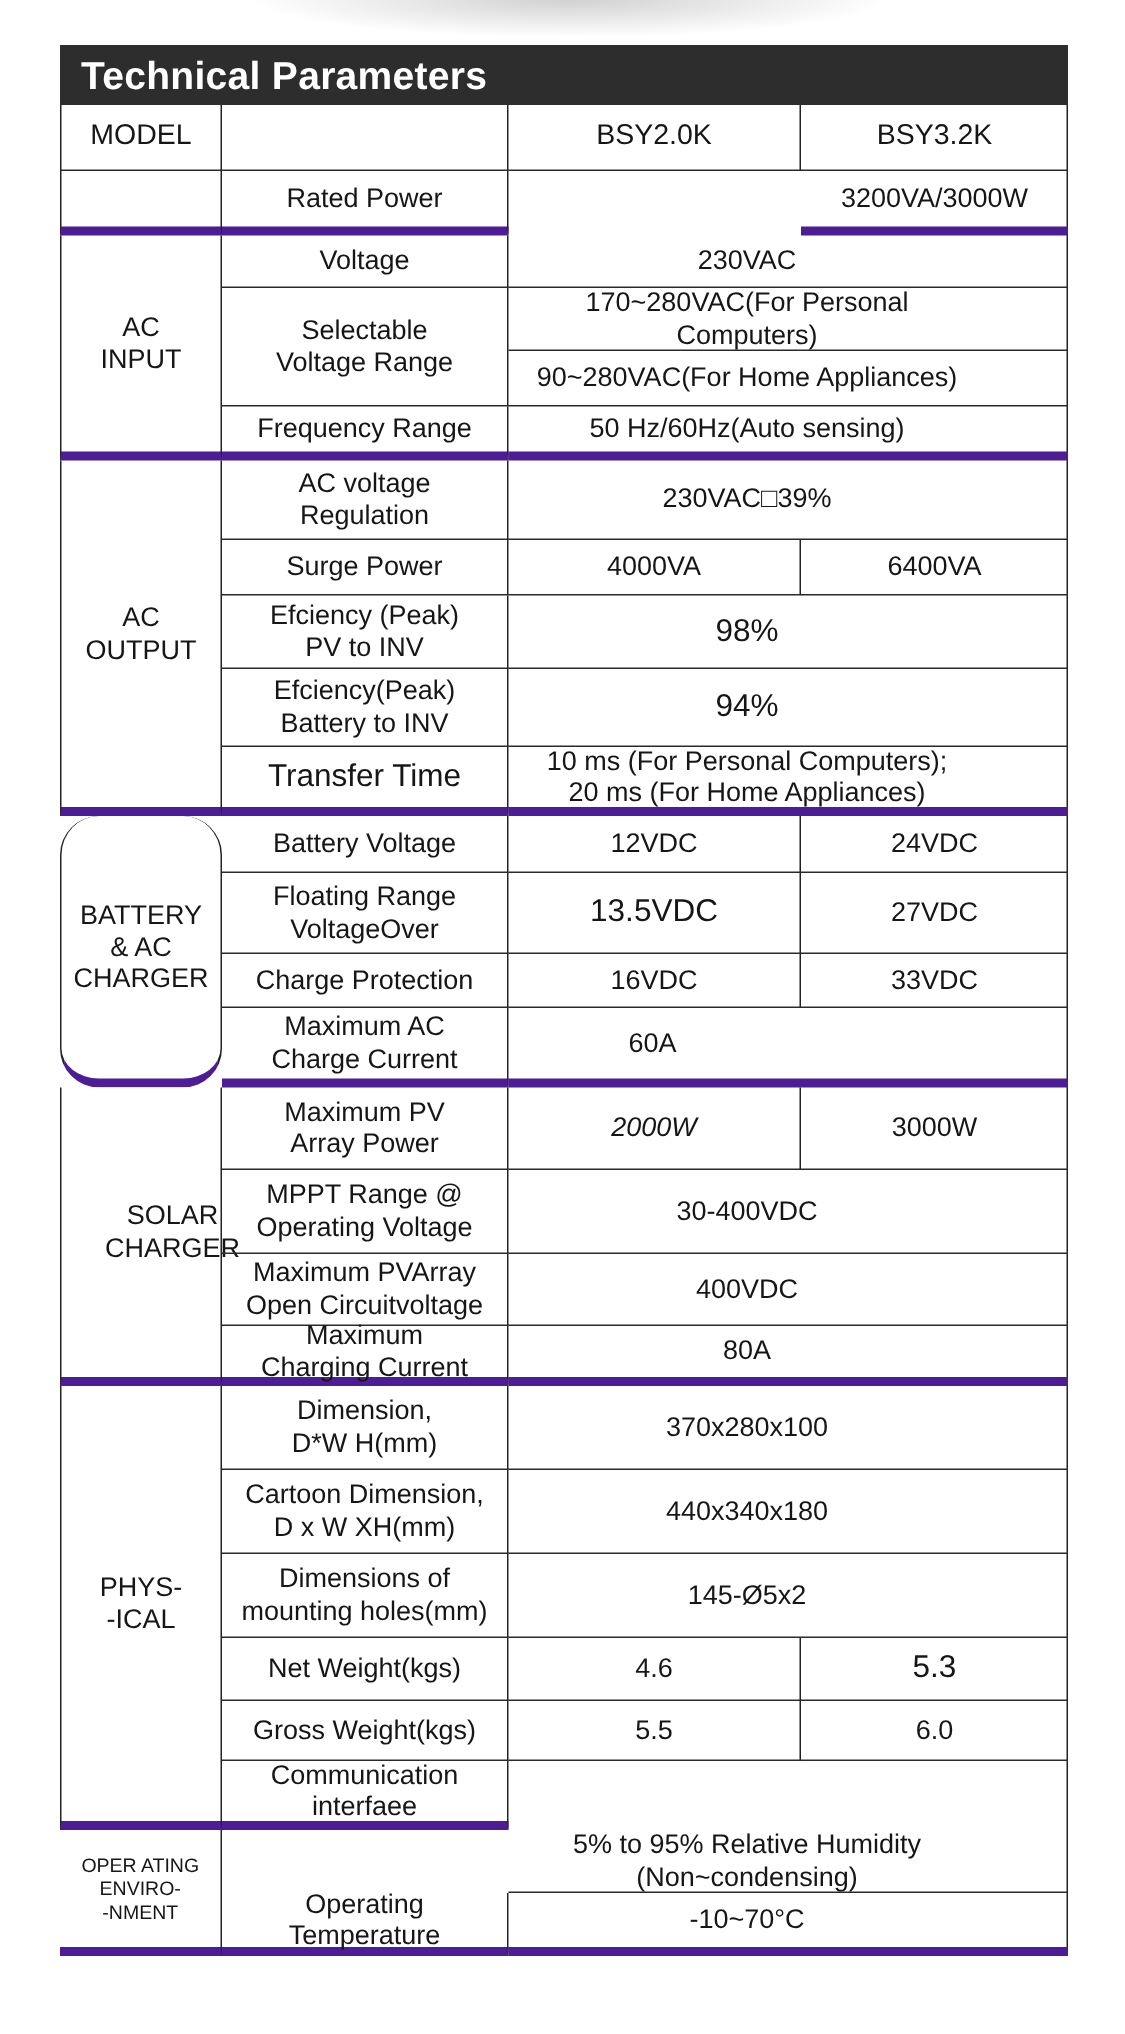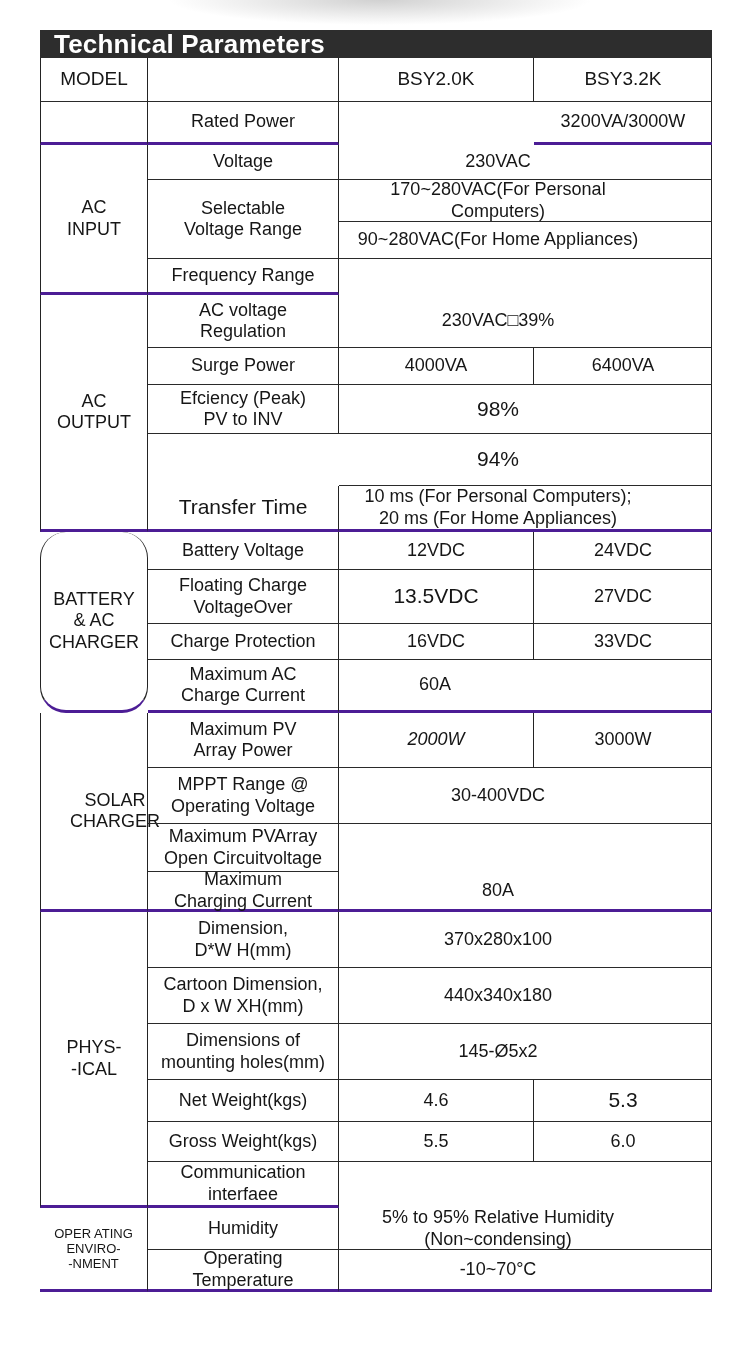--- a/index.html
+++ b/index.html
@@ -9,21 +9,21 @@
     font-family:"Liberation Sans","DejaVu Sans",sans-serif;
     color:#161616;
   }
   .top-smudge{
     position:absolute;left:160px;top:-18px;width:440px;height:44px;
     background:radial-gradient(ellipse at 50% 40%,rgba(110,110,110,0.32),rgba(255,255,255,0) 68%);
     pointer-events:none;
   }
   .panel{position:absolute;left:40px;top:30px;width:672px;}
   .header-bar{
-    height:28px;background:#2d2d2d;display:flex;align-items:center;
+    height:40px;background:#2d2d2d;display:flex;align-items:center;
     box-sizing:border-box;padding-left:14px;
   }
   .header-bar .title{
     color:#ffffff;font-weight:bold;font-size:26px;letter-spacing:0.2px;
   }
   .spec-grid{
     display:grid;position:relative;
     grid-template-columns:108px 191px 195px 178px;
     border-right:1.5px solid #232323;
     box-sizing:border-box;
@@ -31,21 +31,21 @@
   .cell{
     box-sizing:border-box;
     display:flex;align-items:center;justify-content:center;
     text-align:center;white-space:pre-line;
     font-size:18px;line-height:1.18;color:#161616;
     padding:2px 3px;overflow:visible;
   }
   .bl{border-left:1.5px solid #232323;}
   .br{border-right:1.5px solid #232323;}
   .bb-thin{border-bottom:1.5px solid #2a2a2a;}
-  .bb-thick{border-bottom:3px solid #4c1d95;}
+  .bb-thick{border-bottom:6px solid #4c1d95;}
   .lg{font-size:21px;}
   .sm{font-size:13px;}
   .model-row{font-size:19px;}
   .merged{padding-right:58px;}
   .off-left{justify-content:flex-start;padding-left:80px;padding-right:0;}
 </style>
 </head>
 <body>
 
 <div class="top-smudge"></div>
@@ -64,62 +64,66 @@
       <div class="cell bb-thick" style="grid-area: 2 / 4 / span 1 / span 1;">3200VA/3000W</div>
       <div class="cell bb-thick br bl" style="grid-area: 3 / 1 / span 4 / span 1;">AC
 INPUT</div>
       <div class="cell bb-thin br" style="grid-area: 3 / 2 / span 1 / span 1;">Voltage</div>
       <div class="cell bb-thin merged" style="grid-area: 3 / 3 / span 1 / span 2;">230VAC</div>
       <div class="cell bb-thin br" style="grid-area: 4 / 2 / span 2 / span 1;">Selectable
 Voltage Range</div>
       <div class="cell bb-thin merged" style="grid-area: 4 / 3 / span 1 / span 2;">170~280VAC(For Personal Computers)</div>
       <div class="cell bb-thin merged" style="grid-area: 5 / 3 / span 1 / span 2;">90~280VAC(For Home Appliances)</div>
       <div class="cell bb-thick br" style="grid-area: 6 / 2 / span 1 / span 1;">Frequency Range</div>
+      <div class="cell bb-thick merged" style="grid-area: 6 / 3 / span 1 / span 2;">50 Hz/60Hz(Auto sensing)</div>
       <div class="cell bb-thick br bl" style="grid-area: 7 / 1 / span 5 / span 1;">AC
 OUTPUT</div>
       <div class="cell bb-thin br" style="grid-area: 7 / 2 / span 1 / span 1;">AC voltage
 Regulation</div>
       <div class="cell bb-thin merged" style="grid-area: 7 / 3 / span 1 / span 2;">230VAC□39%</div>
       <div class="cell bb-thin br" style="grid-area: 8 / 2 / span 1 / span 1;">Surge Power</div>
       <div class="cell bb-thin br" style="grid-area: 8 / 3 / span 1 / span 1;">4000VA</div>
       <div class="cell bb-thin" style="grid-area: 8 / 4 / span 1 / span 1;">6400VA</div>
       <div class="cell bb-thin br" style="grid-area: 9 / 2 / span 1 / span 1;">Efciency (Peak)
 PV to INV</div>
       <div class="cell bb-thin merged lg" style="grid-area: 9 / 3 / span 1 / span 2;">98%</div>
+      <div class="cell bb-thin br" style="grid-area: 10 / 2 / span 1 / span 1;">Efciency(Peak)
+Battery to INV</div>
       <div class="cell bb-thin merged lg" style="grid-area: 10 / 3 / span 1 / span 2;">94%</div>
       <div class="cell bb-thick br lg" style="grid-area: 11 / 2 / span 1 / span 1;">Transfer Time</div>
       <div class="cell bb-thick merged" style="grid-area: 11 / 3 / span 1 / span 2;">10 ms (For Personal Computers);
 20 ms (For Home Appliances)</div>
       <div class="cell bb-thick br bl" style="grid-area: 12 / 1 / span 4 / span 1; border-radius: 26px;">BATTERY
 &amp; AC
 CHARGER</div>
       <div class="cell bb-thin br" style="grid-area: 12 / 2 / span 1 / span 1;">Battery Voltage</div>
       <div class="cell bb-thin br" style="grid-area: 12 / 3 / span 1 / span 1;">12VDC</div>
       <div class="cell bb-thin" style="grid-area: 12 / 4 / span 1 / span 1;">24VDC</div>
-      <div class="cell bb-thin br" style="grid-area: 13 / 2 / span 1 / span 1;">Floating Charge
+      <div class="cell bb-thin br" style="grid-area: 13 / 2 / span 1 / span 1;">Floating Range
 VoltageOver</div>
       <div class="cell bb-thin br lg" style="grid-area: 13 / 3 / span 1 / span 1;">13.5VDC</div>
       <div class="cell bb-thin" style="grid-area: 13 / 4 / span 1 / span 1;">27VDC</div>
       <div class="cell bb-thin br" style="grid-area: 14 / 2 / span 1 / span 1;">Charge Protection</div>
       <div class="cell bb-thin br" style="grid-area: 14 / 3 / span 1 / span 1;">16VDC</div>
       <div class="cell bb-thin" style="grid-area: 14 / 4 / span 1 / span 1;">33VDC</div>
       <div class="cell bb-thick br" style="grid-area: 15 / 2 / span 1 / span 1;">Maximum AC
 Charge Current</div>
       <div class="cell bb-thick off-left" style="grid-area: 15 / 3 / span 1 / span 2;">60A</div>
       <div class="cell bb-thick br bl" style="grid-area: 16 / 1 / span 4 / span 1; padding-left: 45px;">SOLAR
 CHARGER</div>
       <div class="cell bb-thin br" style="grid-area: 16 / 2 / span 1 / span 1;">Maximum PV
 Array Power</div>
       <div class="cell bb-thin br" style="grid-area: 16 / 3 / span 1 / span 1; font-style: italic;">2000W</div>
       <div class="cell bb-thin" style="grid-area: 16 / 4 / span 1 / span 1;">3000W</div>
       <div class="cell bb-thin br" style="grid-area: 17 / 2 / span 1 / span 1;">MPPT Range @
 Operating Voltage</div>
       <div class="cell bb-thin merged" style="grid-area: 17 / 3 / span 1 / span 2;">30-400VDC</div>
       <div class="cell bb-thin br" style="grid-area: 18 / 2 / span 1 / span 1;">Maximum PVArray
 Open Circuitvoltage</div>
+      <div class="cell bb-thin merged" style="grid-area: 18 / 3 / span 1 / span 2;">400VDC</div>
       <div class="cell bb-thick br" style="grid-area: 19 / 2 / span 1 / span 1;">Maximum
 Charging Current</div>
       <div class="cell bb-thick merged" style="grid-area: 19 / 3 / span 1 / span 2;">80A</div>
       <div class="cell bb-thick br bl" style="grid-area: 20 / 1 / span 6 / span 1;">PHYS-
 -ICAL</div>
       <div class="cell bb-thin br" style="grid-area: 20 / 2 / span 1 / span 1;">Dimension,
 D*W H(mm)</div>
       <div class="cell bb-thin merged" style="grid-area: 20 / 3 / span 1 / span 2;">370x280x100</div>
       <div class="cell bb-thin br" style="grid-area: 21 / 2 / span 1 / span 1;">Cartoon Dimension,
 D x W XH(mm)</div>
@@ -131,20 +135,19 @@
       <div class="cell bb-thin br" style="grid-area: 23 / 3 / span 1 / span 1;">4.6</div>
       <div class="cell bb-thin lg" style="grid-area: 23 / 4 / span 1 / span 1;">5.3</div>
       <div class="cell bb-thin br" style="grid-area: 24 / 2 / span 1 / span 1;">Gross Weight(kgs)</div>
       <div class="cell bb-thin br" style="grid-area: 24 / 3 / span 1 / span 1;">5.5</div>
       <div class="cell bb-thin" style="grid-area: 24 / 4 / span 1 / span 1;">6.0</div>
       <div class="cell bb-thick br" style="grid-area: 25 / 2 / span 1 / span 1;">Communication
 interfaee</div>
       <div class="cell bb-thick br sm no-left" style="grid-area: 26 / 1 / span 2 / span 1;">OPER ATING
 ENVIRO-
 -NMENT</div>
-      <div class="cell bb-thin br" style="grid-area: 26 / 2 / span 1 / span 1;">Humidity</div>
       <div class="cell bb-thin merged" style="grid-area: 26 / 3 / span 1 / span 2;">5% to 95% Relative Humidity
 (Non~condensing)</div>
       <div class="cell bb-thick br" style="grid-area: 27 / 2 / span 1 / span 1;">Operating
 Temperature</div>
       <div class="cell bb-thick merged" style="grid-area: 27 / 3 / span 1 / span 2;">-10~70°C</div>
     </div>
 </div>
 
 </body></html>

